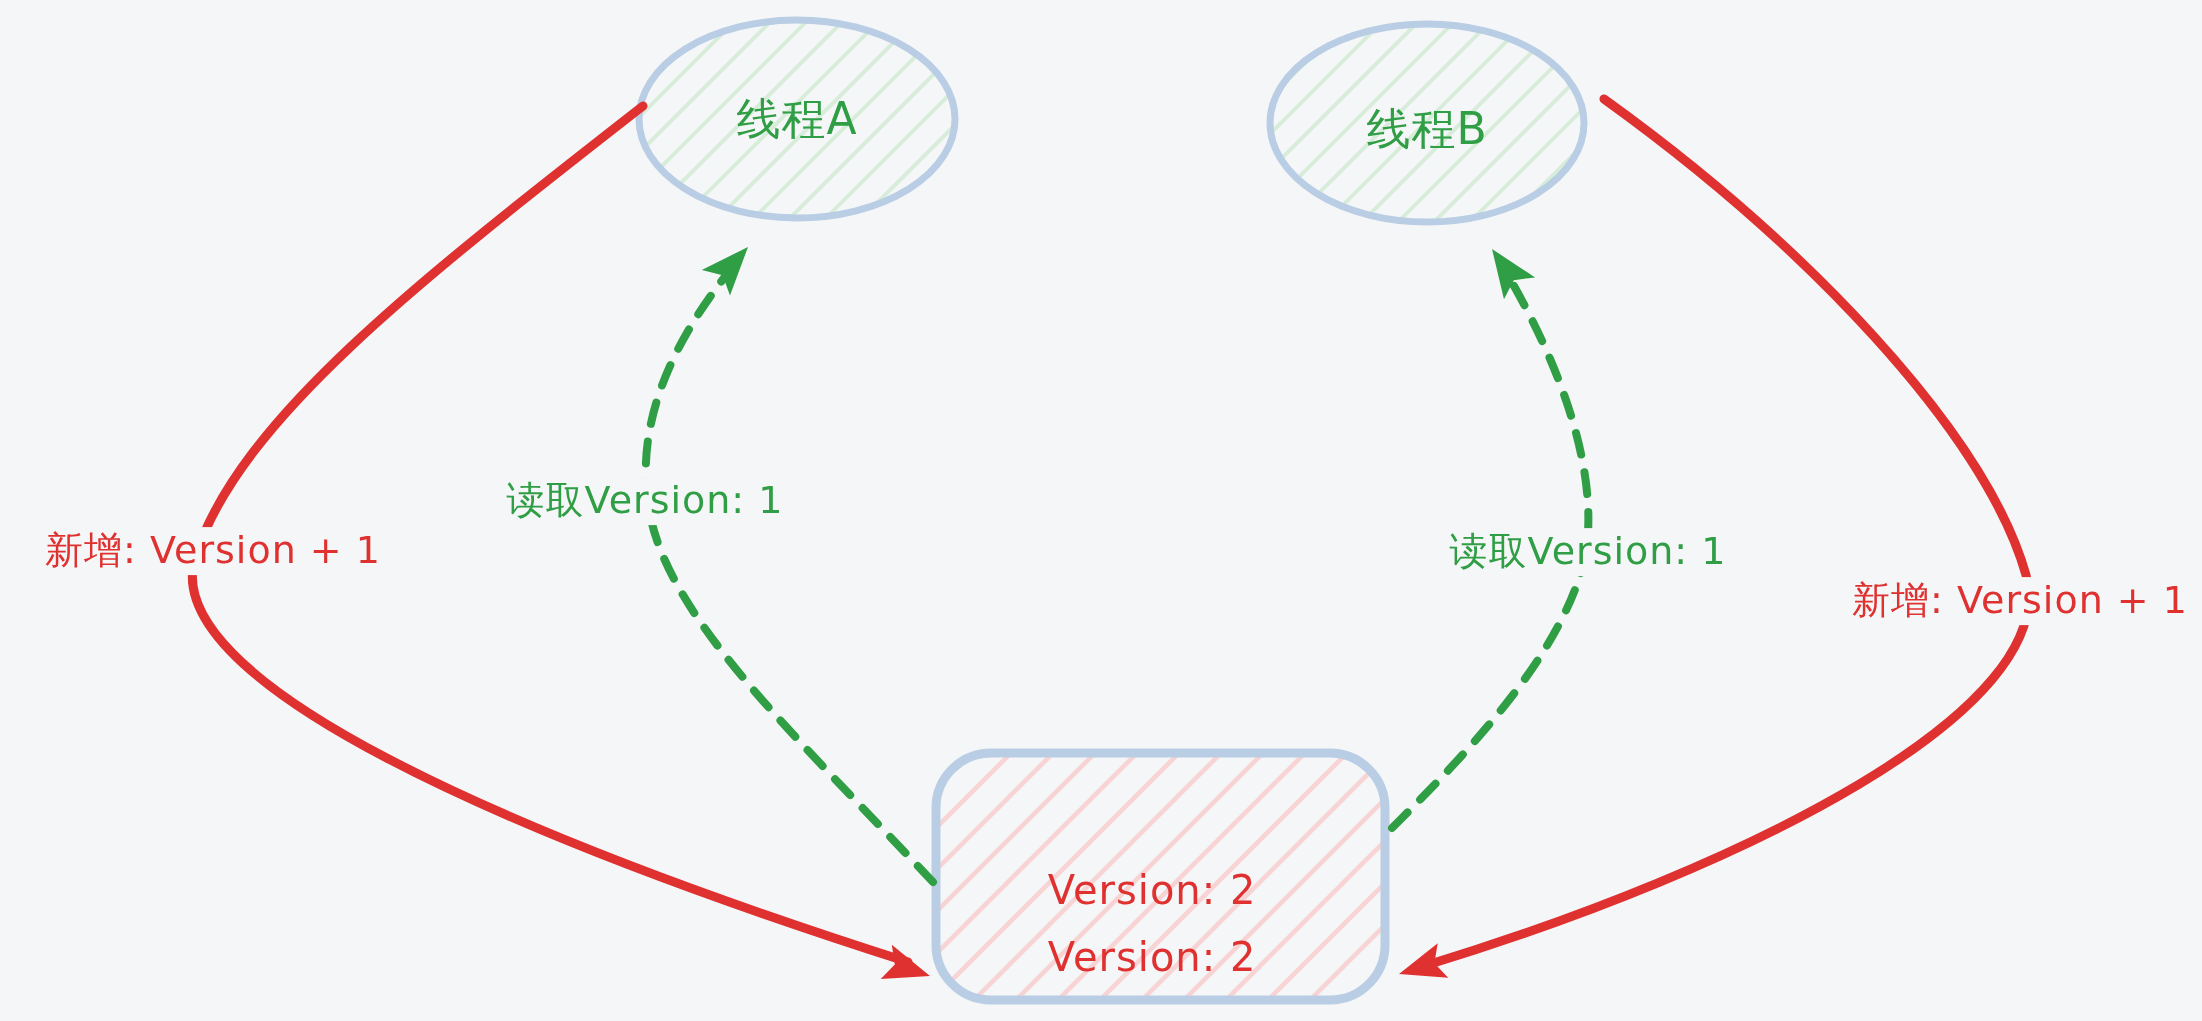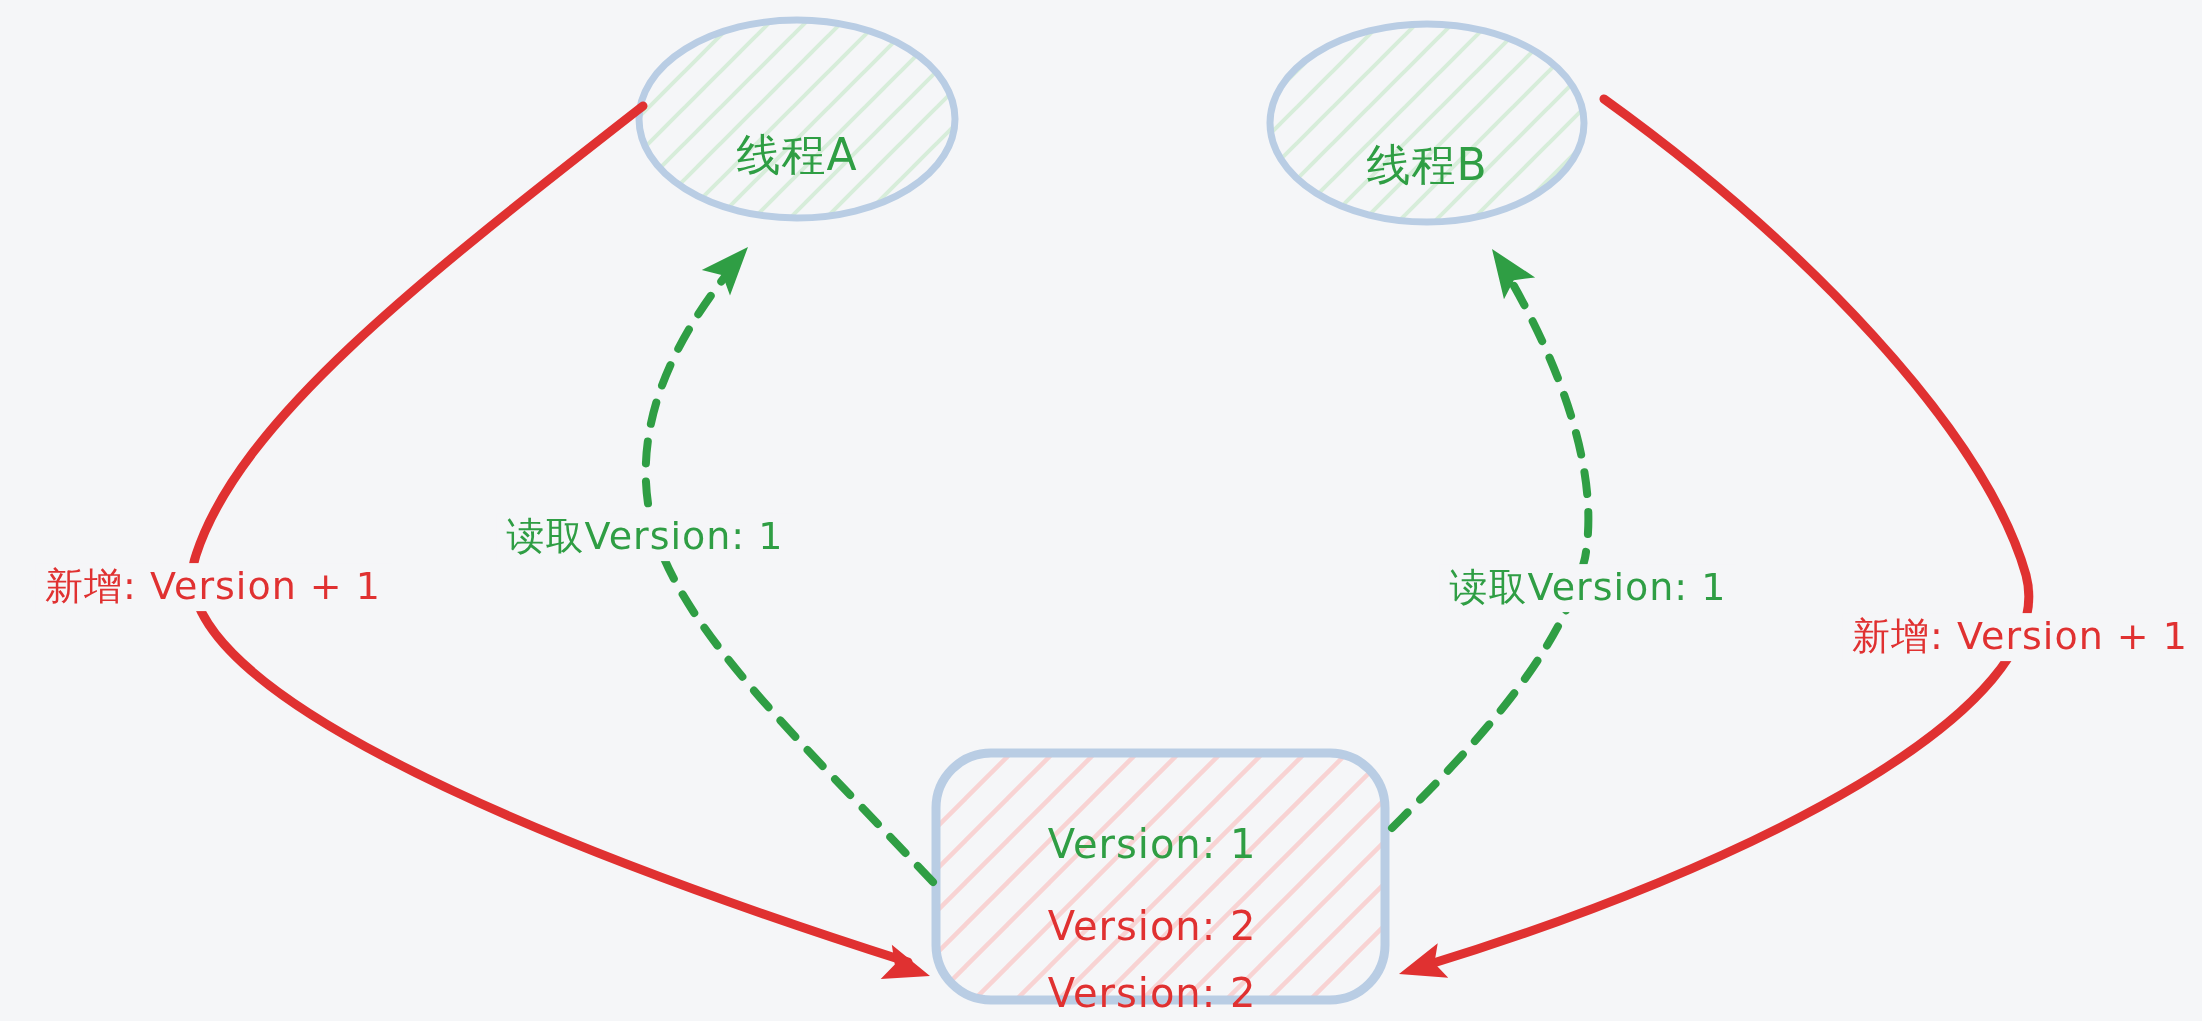--- a/index.html
+++ b/index.html
@@ -39,21 +39,20 @@
   .head-green { fill: var(--green); }
 
   
   .label {
     position: absolute;
     transform: translate(-50%, -50%);
     white-space: nowrap;
     letter-spacing: 1px;
     line-height: 1.1;
     z-index: 2;
-    margin-top: 36px;
   }
   .label--node { font-size: 44px; color: var(--green); }
   .label--version { font-size: 40px; }
   .label--edge {
     font-size: 38px;
     background: var(--background);
     padding: 3px 10px;
   }
   .text-green { color: var(--green); text-align: right; }
   .text-red { color: var(--red); }
@@ -100,21 +99,20 @@
 
     <path d="M 1392 828 C 1478 742 1562 652 1585 558 C 1602 465 1552 348 1500 262" class="edge edge-green"></path>
     <g transform="translate(1492,249) rotate(-125)" class="head-green">
       <path d="M0 0 L-48 -19 L-38 0 L-48 19 Z"></path>
     </g>
   </svg>
 
   <div class="label label--node" style="left:797px; top:119px;">线程A</div>
   <div class="label label--node" style="left:1427px; top:129px;">线程B</div>
 
-  <div class="label label--version text-green" style="left:1152px; top:808px;">Version: 1</div>
   <div class="label label--version text-red" style="left:1152px; top:890px;">Version: 2</div>
   <div class="label label--version text-red" style="left:1152px; top:957px;">Version: 2</div>
 
   <div class="label label--edge text-red" style="left:213px; top:551px;">新增: Version + 1</div>
   <div class="label label--edge text-green" style="left:645px; top:501px;">读取Version: 1</div>
   <div class="label label--edge text-green" style="left:1588px; top:552px;">读取Version: 1</div>
   <div class="label label--edge text-red" style="left:2020px; top:601px;">新增: Version + 1</div>
 
 </div>
 

